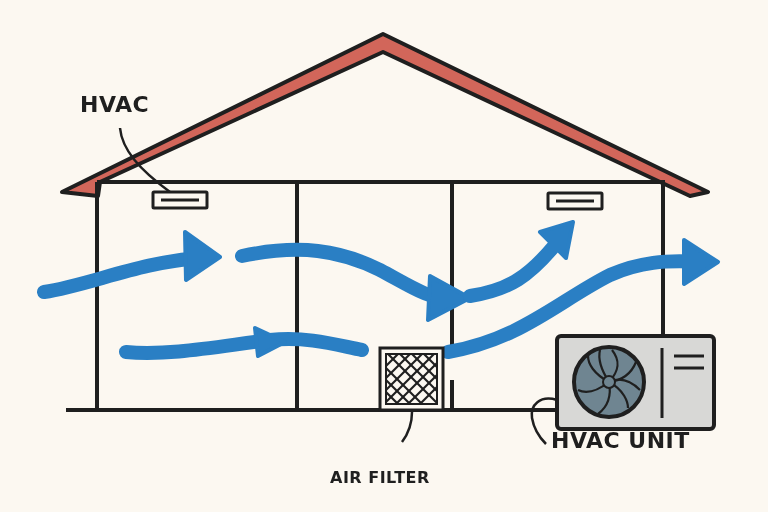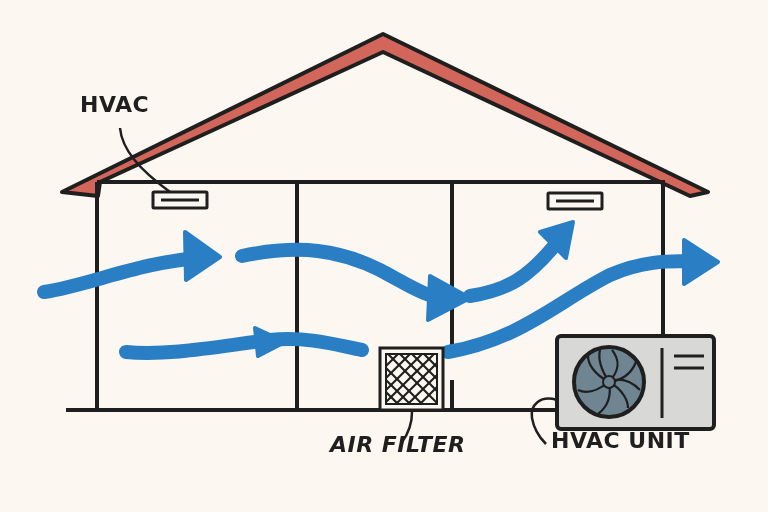--- a/index.html
+++ b/index.html
@@ -96,14 +96,14 @@
     <circle cx="609" cy="382" r="6" fill="#6f8591" stroke="#1f1f1f" stroke-width="2"></circle>
     <line x1="662" y1="348" x2="662" y2="418" stroke="#1f1f1f" stroke-width="3"></line>
     <line x1="674" y1="356" x2="704" y2="356" stroke="#1f1f1f" stroke-width="3"></line>
     <line x1="674" y1="368" x2="704" y2="368" stroke="#1f1f1f" stroke-width="3"></line>
   </g>
 
   <path d="M557,400 C540,395 530,405 532,418 C534,430 540,438 546,444" fill="none" stroke="#1f1f1f" stroke-width="2.5"></path>
 </svg>
 
 <div class="label" style="left:80px;top:92px;font-size:22px;">HVAC</div>
-<div class="label" style="left:330px;top:432px;font-size:22px;font-style:italic;">AIR FILTER</div>
+<div class="label" style="left:330px;top:468px;font-size:16px;">AIR FILTER</div>
 <div class="label" style="left:551px;top:428px;font-size:22px;">HVAC UNIT</div>
 
 </body></html>

